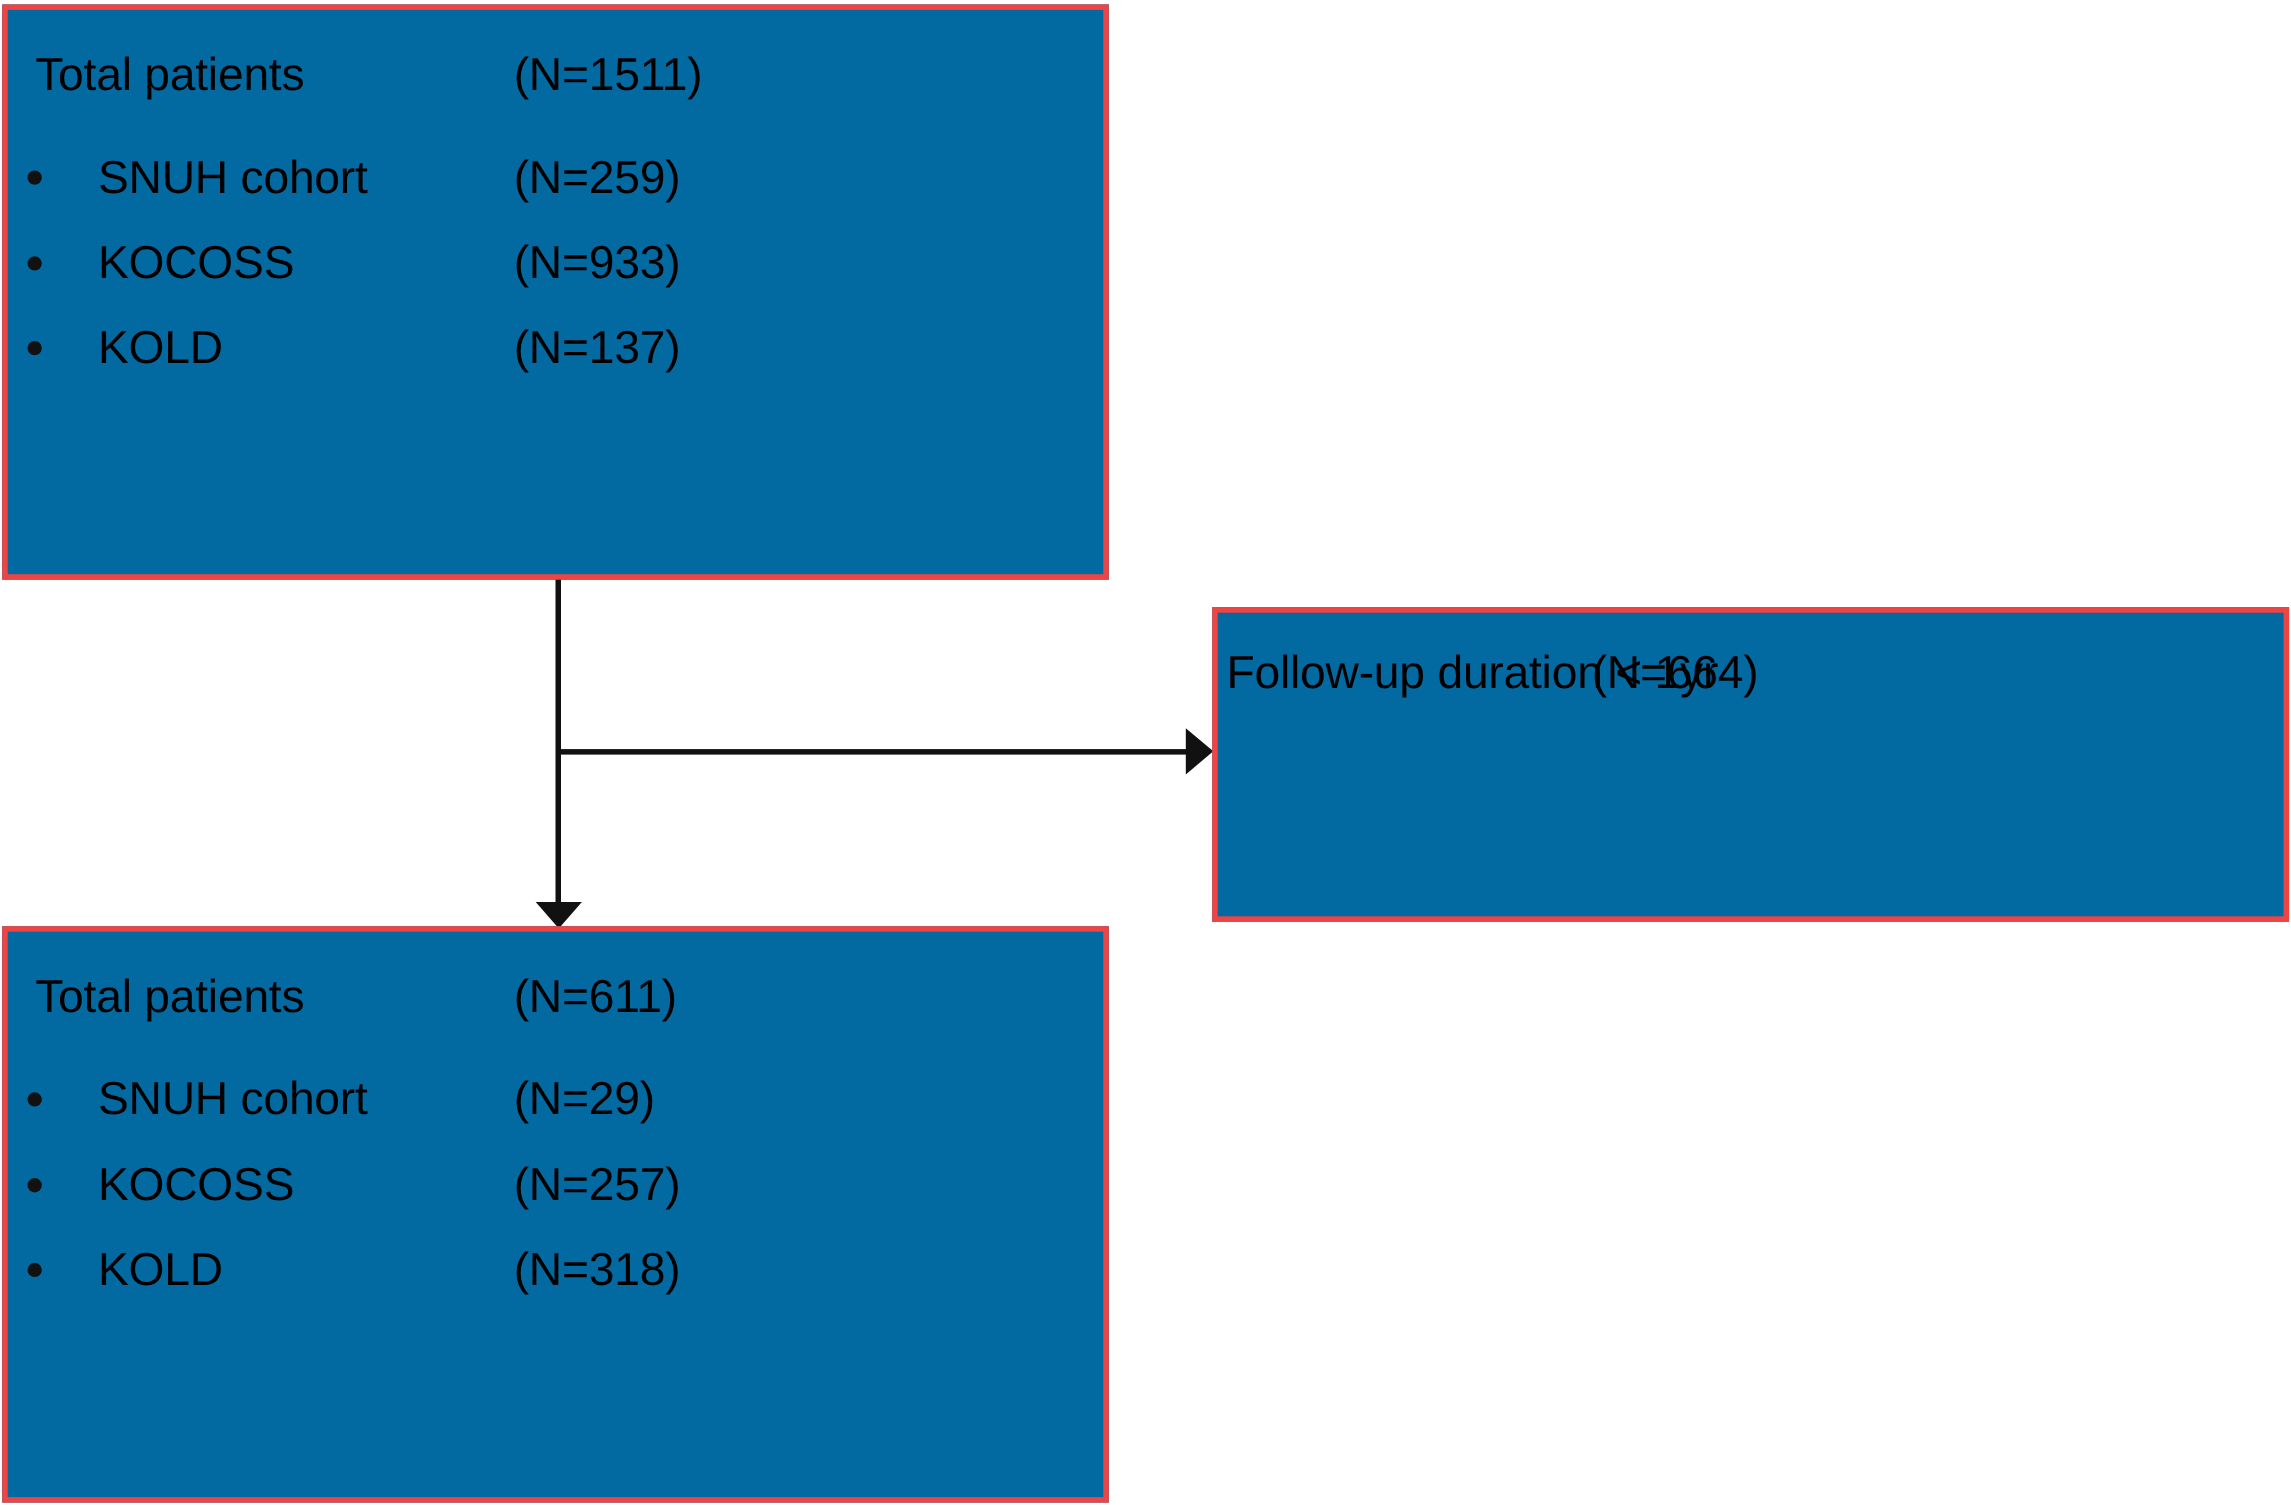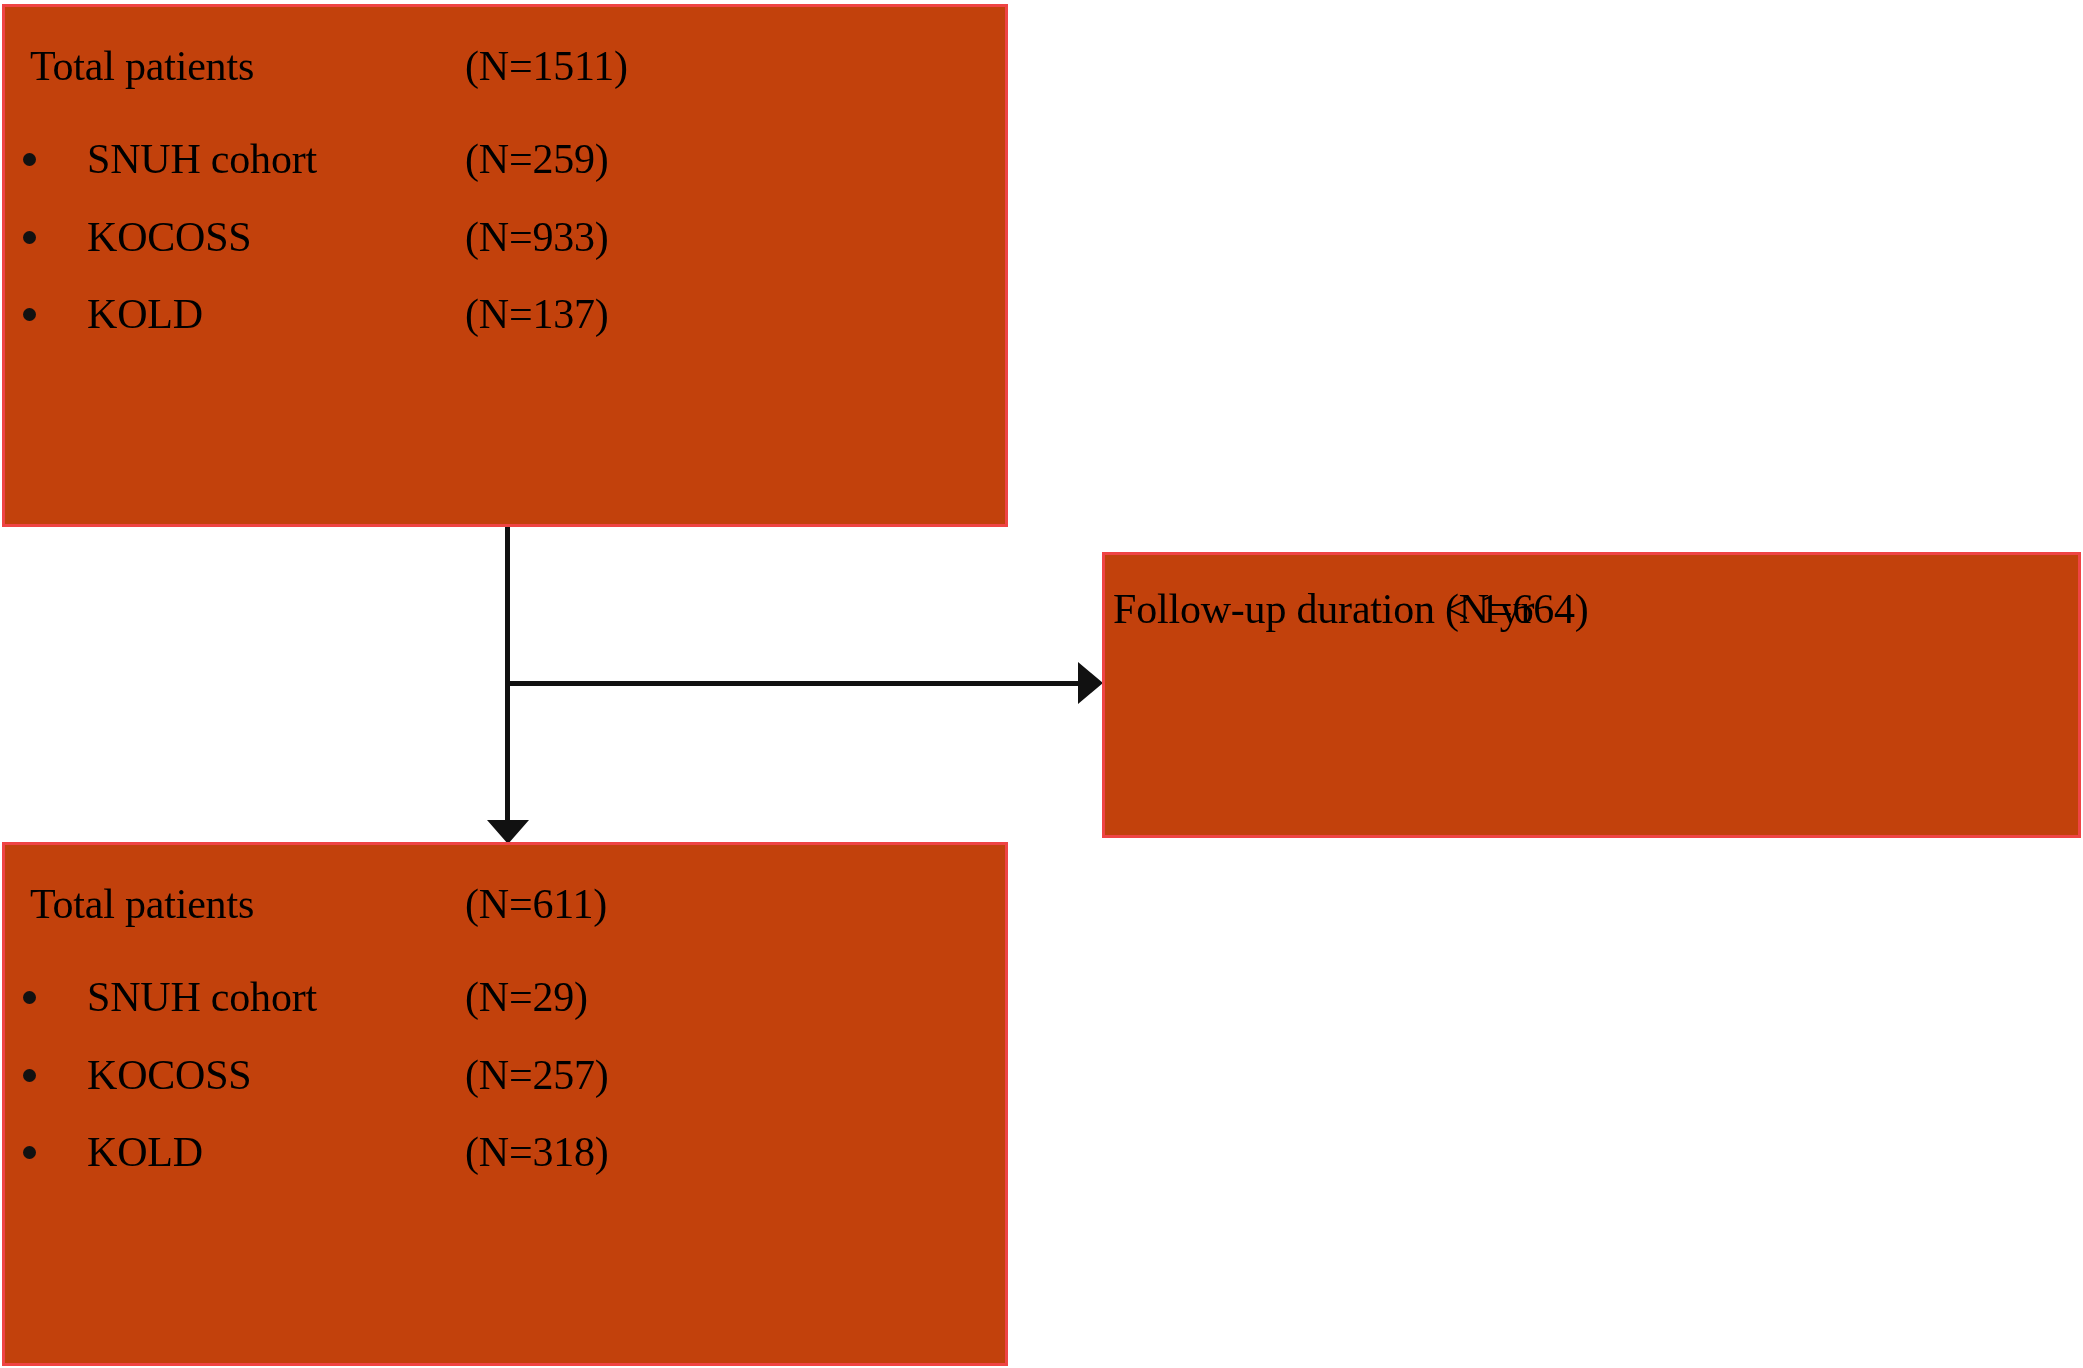--- a/index.html
+++ b/index.html
@@ -6,24 +6,23 @@
   body{
     width:2083px;height:1368px;
     font-family:"Liberation Sans","DejaVu Sans",sans-serif;
     color:#000000;
     overflow:hidden;
   }
   #canvas{position:relative;width:2083px;height:1368px;background:#fff;}
 
   .box{
     position:absolute;
-    background:#c2410c;
-    border:3px solid #ef4444;
+    background:#0369a1;
+    border:5px solid #ef4444;
     box-sizing:border-box;
-    font-family:Liberation Serif, serif;
   }
   #box-total-screened{left:2px;  top:4px;   width:1006px; height:523px;}
   #box-excluded     {left:1102px;top:552px; width:979px;  height:286px;}
   #box-total-included{left:2px; top:842px; width:1006px; height:524px;}
 
   .row{
     position:absolute;
     left:0; right:0;
     height:52px;
     line-height:52px;

